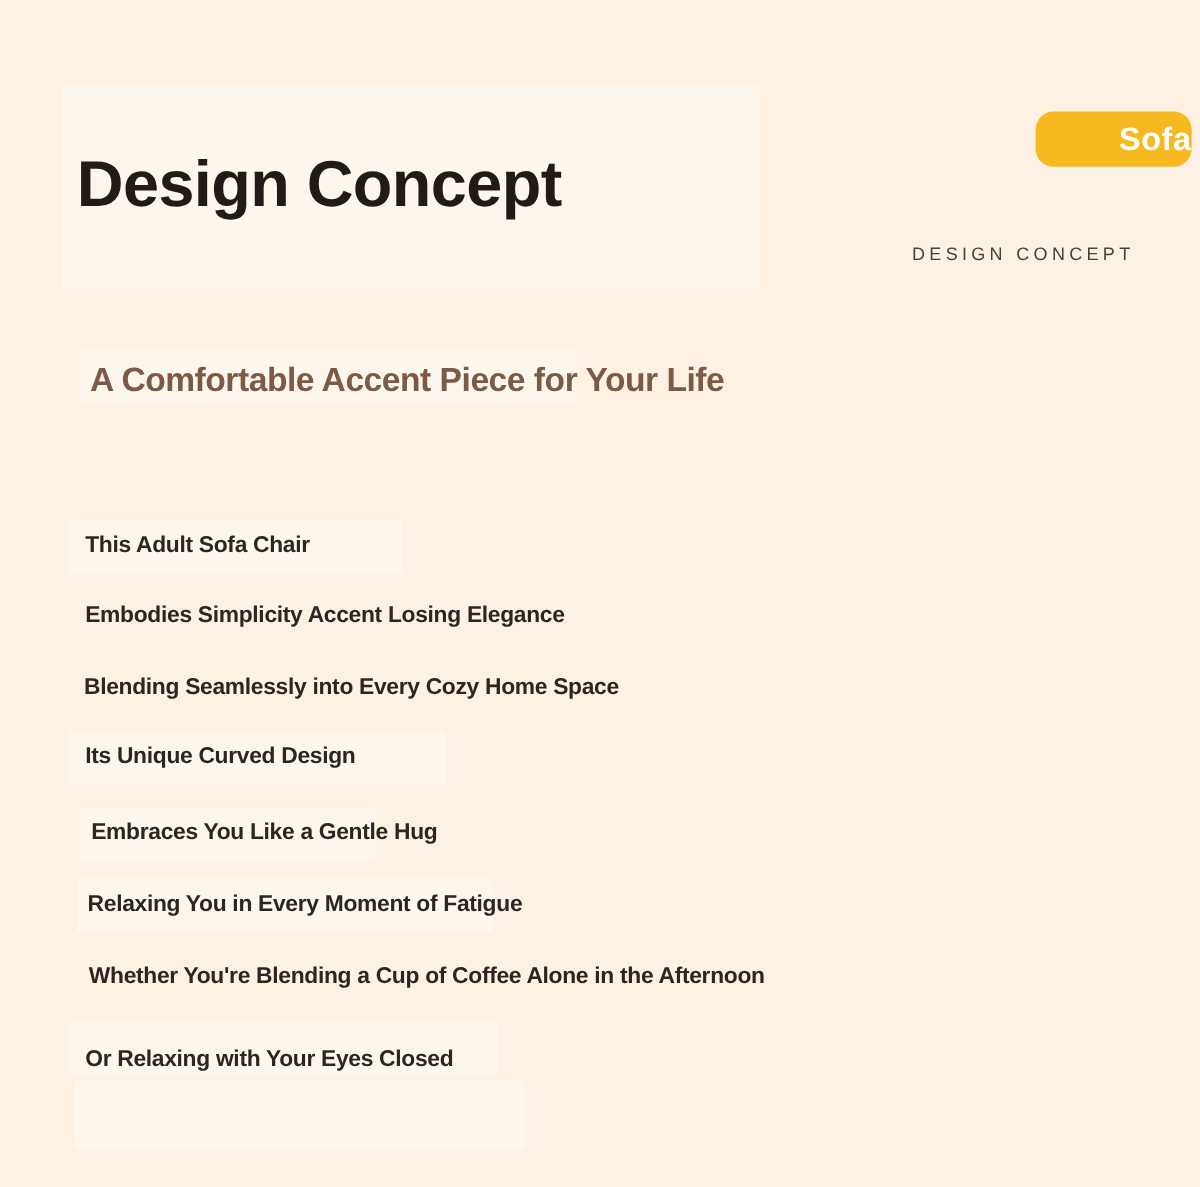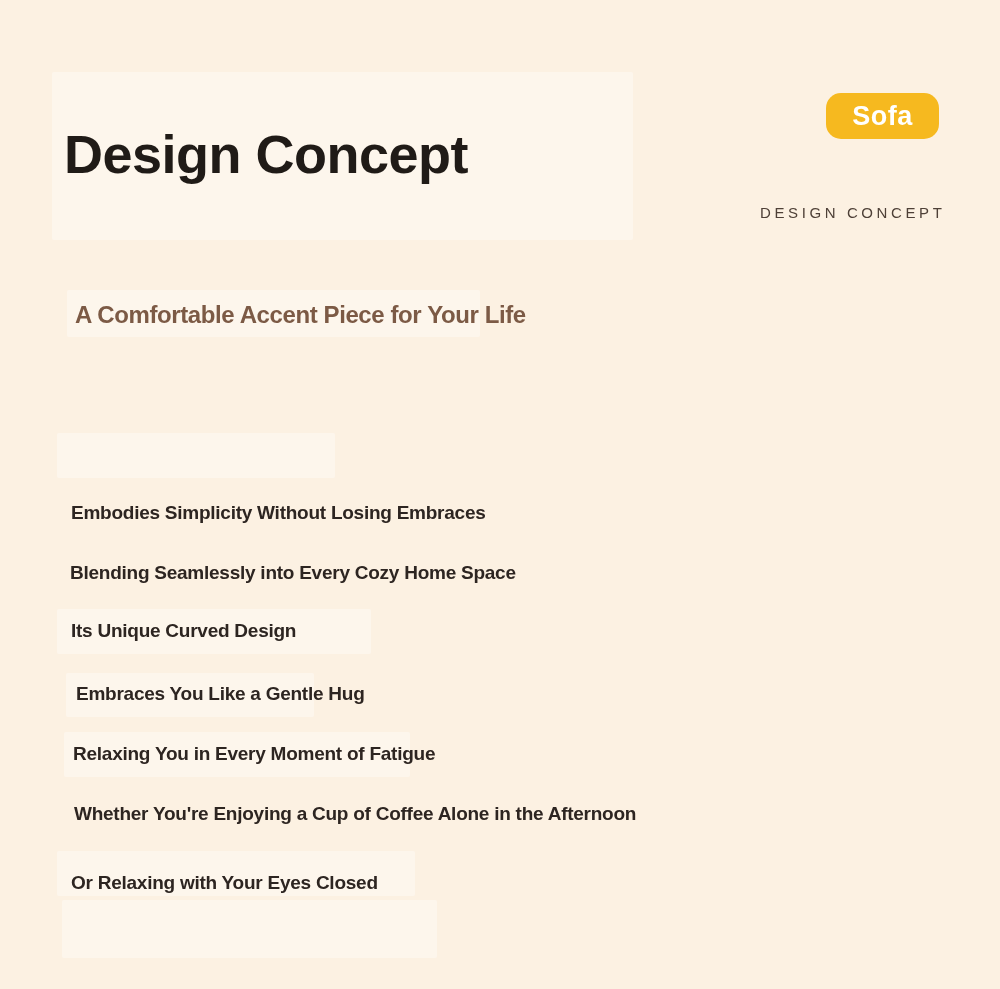--- a/index.html
+++ b/index.html
@@ -41,29 +41,29 @@
     top: 125px;
     font-size: 54px;
     font-weight: 700;
     letter-spacing: -0.5px;
     color: var(--title);
     line-height: 1.1;
     white-space: nowrap;
   }
   .badge {
     position: absolute;
-    left: 826px;
+    left: 863px;
     top: 93px;
-    width: 113px;
+    width: 130px;
     height: 46px;
     background: var(--badge);
     border-radius: 15px;
     display: flex;
     align-items: center;
-    justify-content: center;
+    justify-content: flex-end;
   }
   .badge-label {
     color: var(--badge_text);
     font-size: 27px;
     font-weight: 700;
     letter-spacing: 0.5px;
   }
   .eyebrow {
     position: absolute;
     left: 760px;
@@ -71,21 +71,21 @@
     font-size: 15px;
     font-weight: 400;
     letter-spacing: 3.6px;
     color: var(--eyebrow);
     white-space: nowrap;
   }
   .subtitle {
     position: absolute;
     left: 75px;
     top: 301px;
-    font-size: 24px;
+    font-size: 28px;
     font-weight: 700;
     letter-spacing: -0.4px;
     color: var(--subtitle);
     white-space: nowrap;
   }
   .line {
     position: absolute;
     font-size: 19px;
     font-weight: 700;
     letter-spacing: -0.25px;
@@ -120,21 +120,22 @@
   <h1 class="title">Design Concept</h1>
 
   <div class="badge">
     <span class="badge-label">Sofa</span>
   </div>
 
   <div class="eyebrow">DESIGN CONCEPT</div>
 
   <h2 class="subtitle">A Comfortable Accent Piece for Your Life</h2>
 
-  <p class="line l1">Embodies Simplicity Without Losing Embraces</p>
+  <p class="line l0">This Adult Sofa Chair</p>
+  <p class="line l1">Embodies Simplicity Accent Losing Elegance</p>
   <p class="line l2">Blending Seamlessly into Every Cozy Home Space</p>
   <p class="line l3">Its Unique Curved Design</p>
   <p class="line l4">Embraces You Like a Gentle Hug</p>
   <p class="line l5">Relaxing You in Every Moment of Fatigue</p>
-  <p class="line l6">Whether You're Enjoying a Cup of Coffee Alone in the Afternoon</p>
+  <p class="line l6">Whether You're Blending a Cup of Coffee Alone in the Afternoon</p>
   <p class="line l7">Or Relaxing with Your Eyes Closed</p>
 
 </div>
 
 </body></html>

